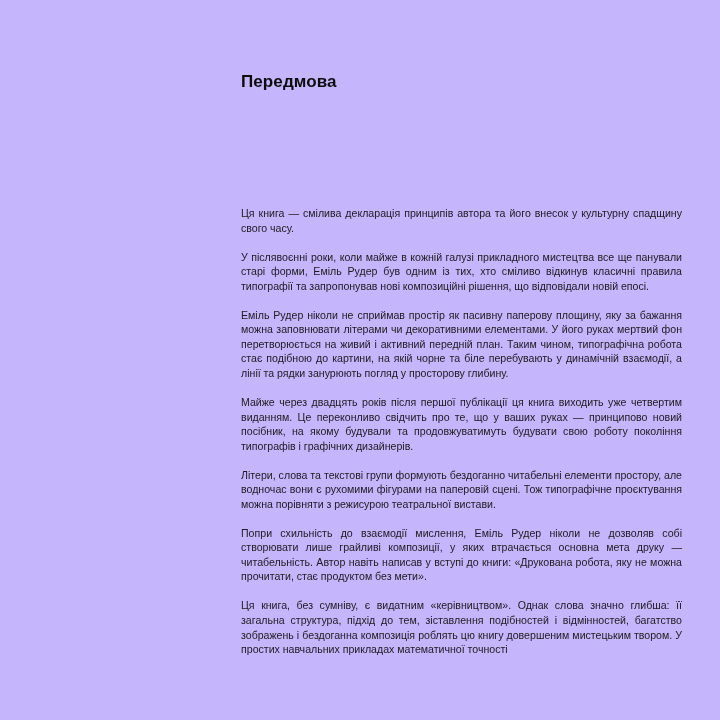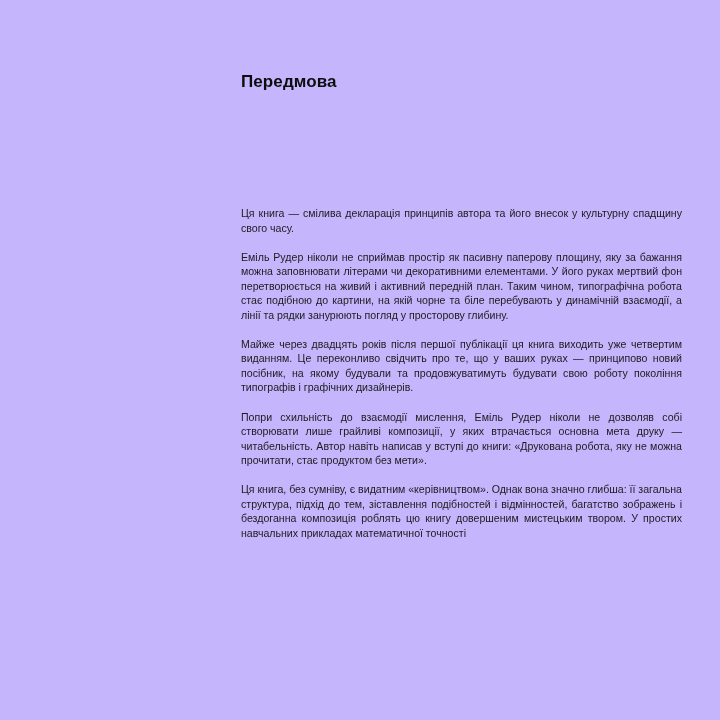--- a/index.html
+++ b/index.html
@@ -75,20 +75,22 @@
 </head>
 <body>
 
 <div class="page">
   <div class="text-column">
 
     <h1 class="chapter-title">Передмова</h1>
 
     <div class="body-copy">
       <p>Ця книга — смілива декларація принципів автора та його внесок у культурну спадщину свого часу.</p>
+      <p>У післявоєнні роки, коли майже в кожній галузі прикладного мистецтва все ще панували старі форми, Еміль Рудер був одним із тих, хто сміливо відки­нув класичні правила типографії та запропонував нові композиційні рішення, що відповідали новій епосі.</p>
       <p>Еміль Рудер ніколи не сприймав простір як пасивну паперову площину, яку за бажання можна заповнювати літерами чи декоративними елементами. У його руках мертвий фон перетворюється на живий і активний передній план. Таким чином, типографічна робота стає подібною до картини, на якій чорне та біле перебувають у динамічній взаємодії, а лінії та рядки занурюють погляд у просторову глибину.</p>
       <p>Майже через двадцять років після першої публікації ця книга виходить уже четвертим виданням. Це переконливо свідчить про те, що у ваших руках — принципово новий посібник, на якому будували та продовжуватимуть будувати свою роботу покоління типографів і графічних дизайнерів.</p>
+      <p>Літери, слова та текстові групи формують бездоганно читабельні елементи простору, але водночас вони є рухомими фігурами на паперовій сцені. Тож типографічне проєктування можна порівняти з режисурою театральної вистави.</p>
       <p>Попри схильність до взаємодії мислення, Еміль Рудер ніколи не дозволяв собі створювати лише грайливі композиції, у яких втрачається основна мета друку — читабельність. Автор навіть написав у вступі до книги: «Друкована робота, яку не можна прочитати, стає продуктом без мети».</p>
-      <p class="clipped">Ця книга, без сумніву, є видатним «керівництвом». Однак вона значно глибша: її загальна структура, підхід до тем, зіставлення подібностей і відмінностей, багатство зображень і бездоганна композиція роблять цю книгу довершеним мистецьким твором. У простих навчальних прикладах математичної точності</p>
+      <p class="clipped">Ця книга, без сумніву, є видатним «керівництвом». Однак слова значно глибша: її загальна структура, підхід до тем, зіставлення подібностей і відмінностей, багатство зображень і бездоганна композиція роблять цю книгу довершеним мистецьким твором. У простих навчальних прикладах математичної точності</p>
     </div>
 
   </div>
 </div>
 
 </body></html>

